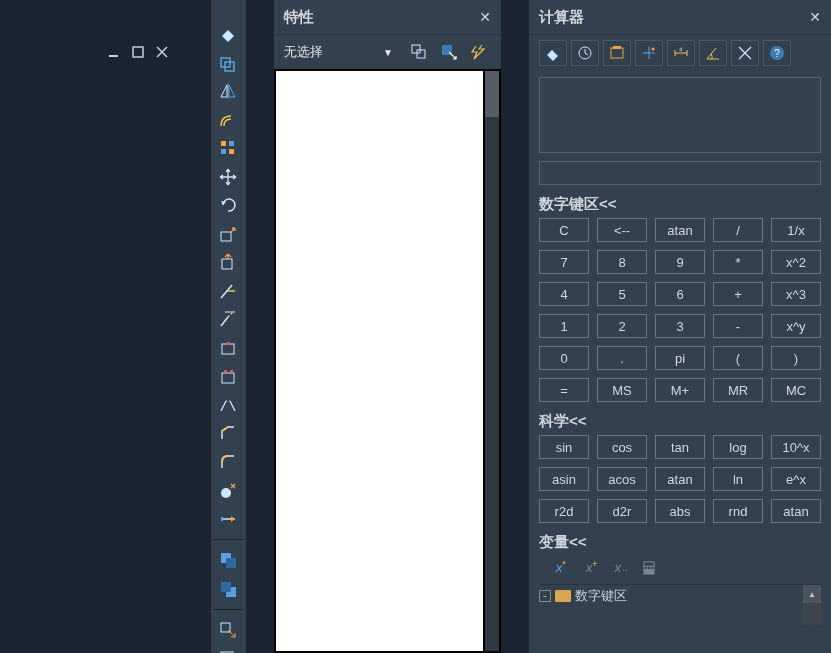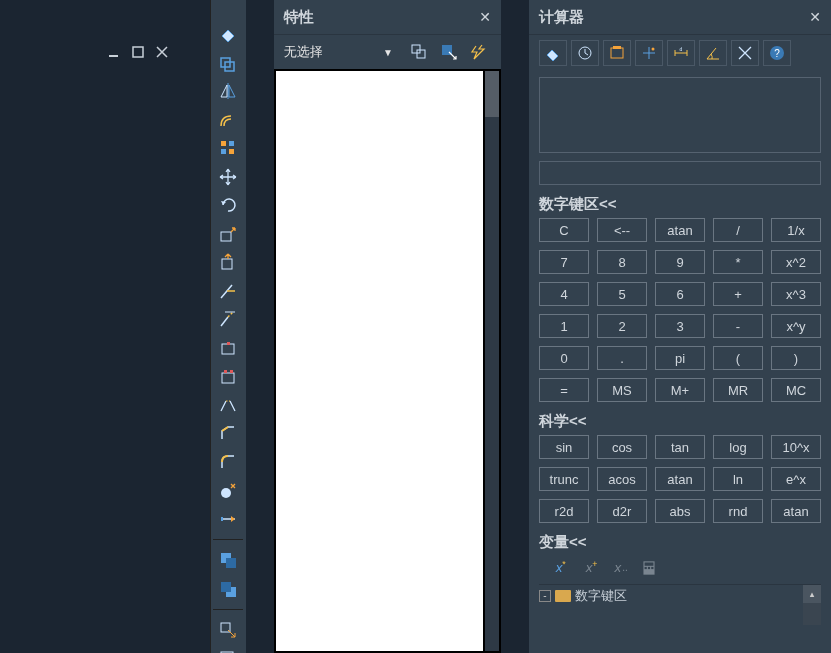--- a/index.html
+++ b/index.html
@@ -337,21 +337,21 @@
         <div class="kbtn">MC</div>
       </div>
 
     <div class="section-head">科学&lt;&lt;</div>
     <div class="keypad" id="kpsci">
         <div class="kbtn">sin</div>
         <div class="kbtn">cos</div>
         <div class="kbtn">tan</div>
         <div class="kbtn">log</div>
         <div class="kbtn">10^x</div>
-        <div class="kbtn">trunc</div>
+        <div class="kbtn">asin</div>
         <div class="kbtn">acos</div>
         <div class="kbtn">atan</div>
         <div class="kbtn">ln</div>
         <div class="kbtn">e^x</div>
         <div class="kbtn">r2d</div>
         <div class="kbtn">d2r</div>
         <div class="kbtn">abs</div>
         <div class="kbtn">rnd</div>
         <div class="kbtn">atan</div>
       </div>

